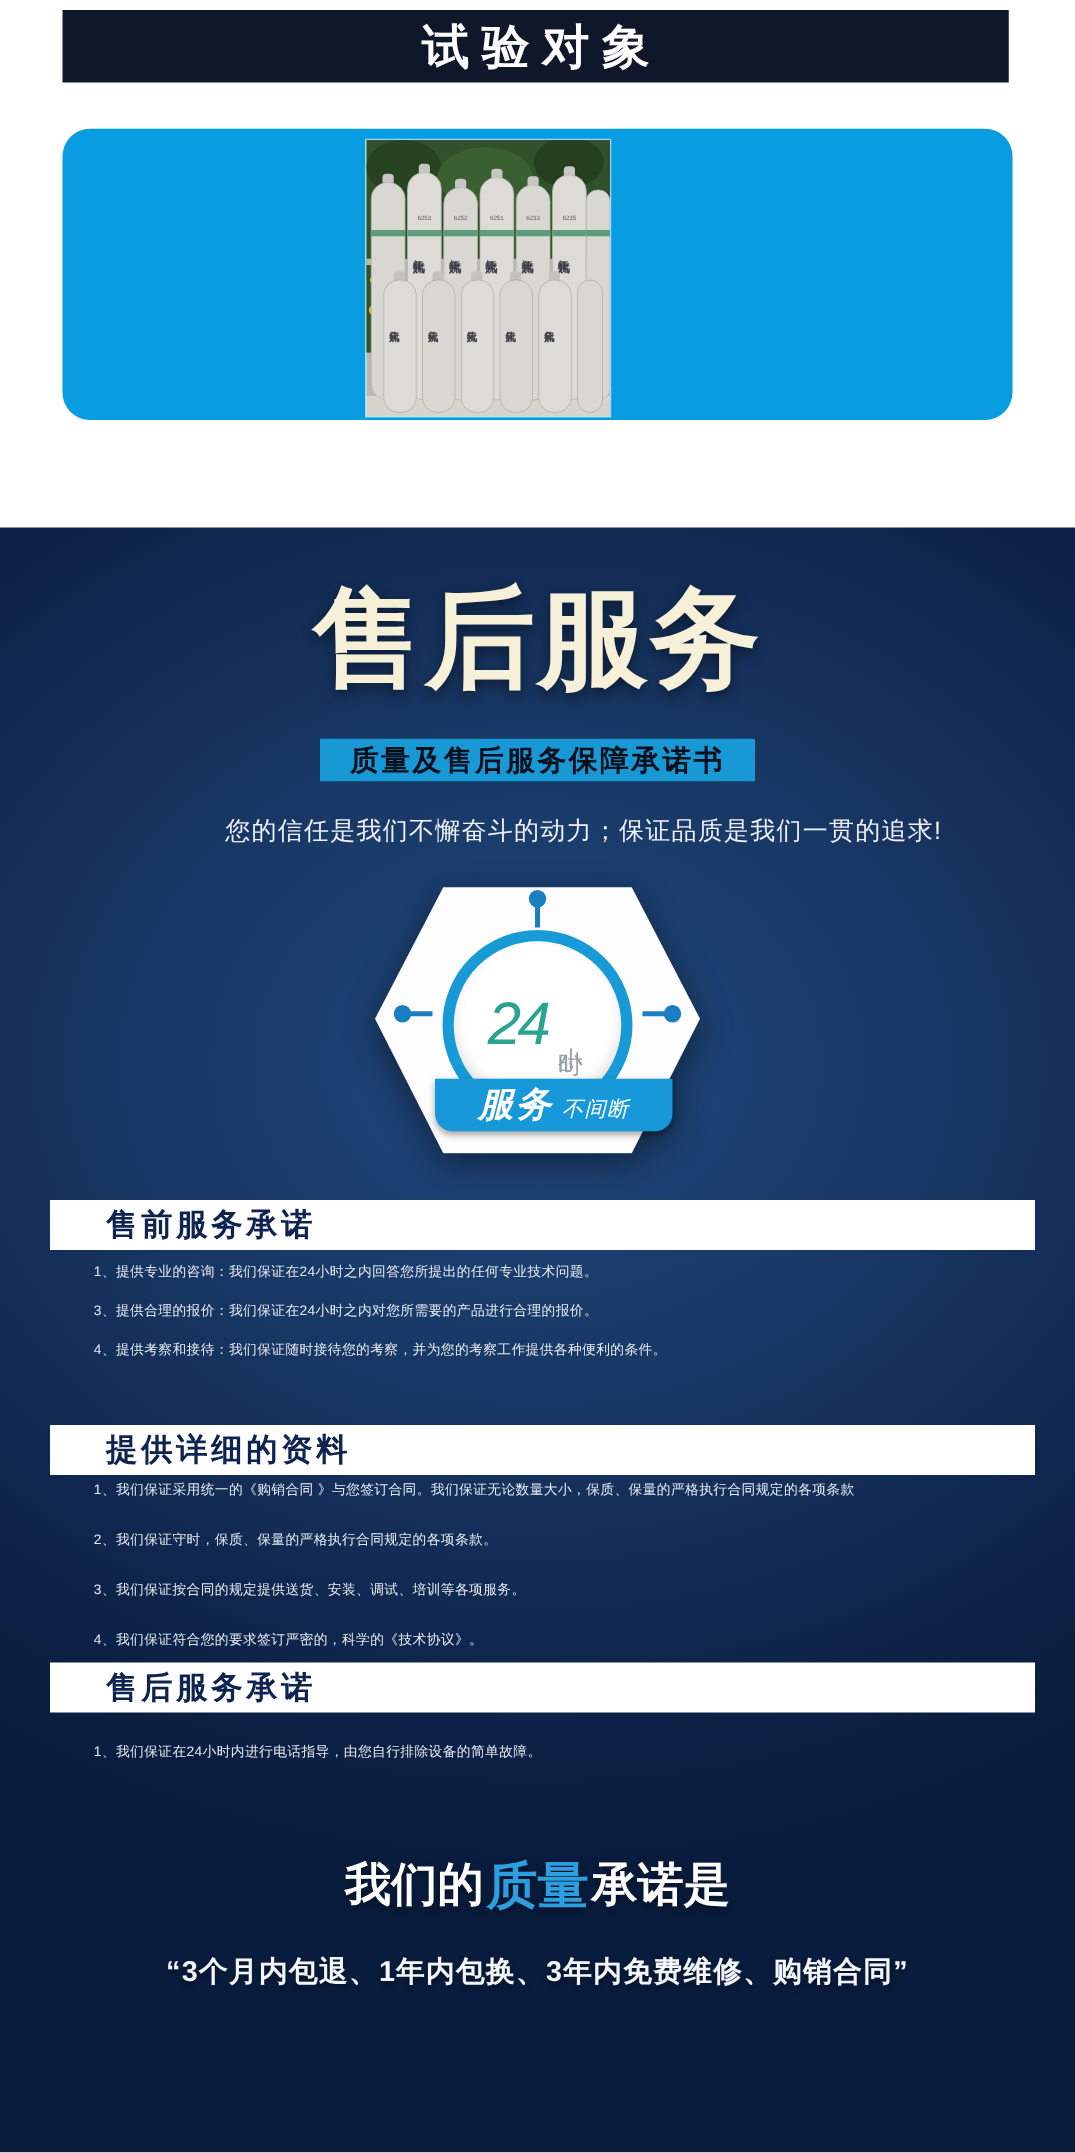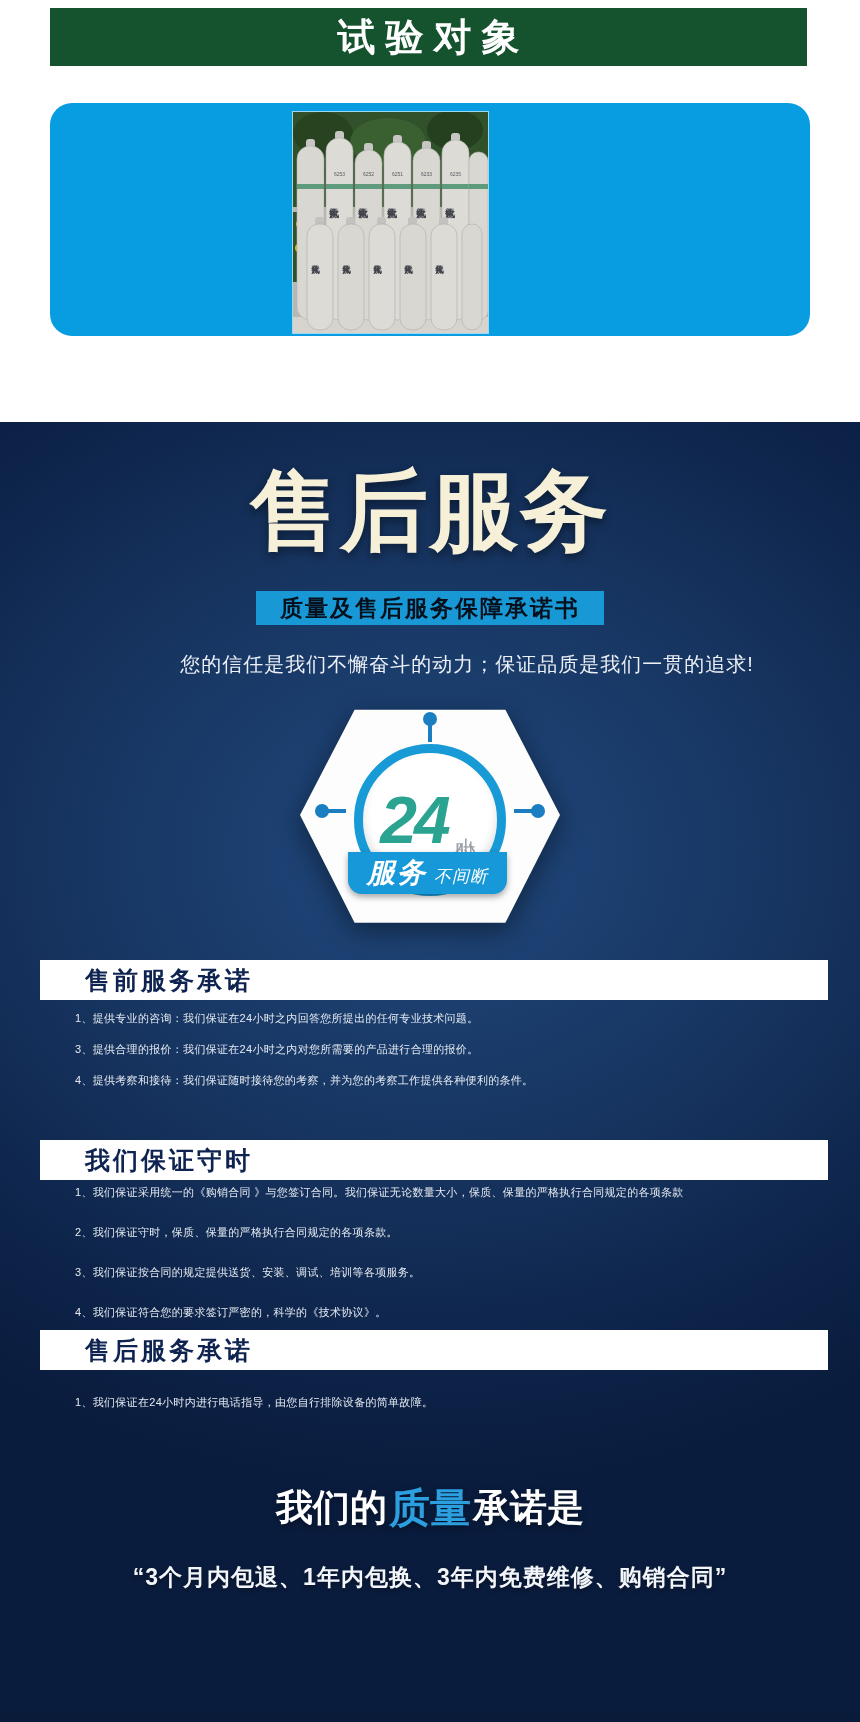--- a/index.html
+++ b/index.html
@@ -2,21 +2,21 @@
 <html><head>
 <meta charset="utf-8">
 <style>
   html,body{margin:0;padding:0;background:#ffffff;}
   body{font-family:"Liberation Sans","DejaVu Sans",sans-serif;}
   #canvas{position:relative;width:860px;height:1722px;background:#ffffff;overflow:hidden;}
 
   
   .header-bar{
     position:absolute;left:50px;top:8px;width:757px;height:58px;
-    background:#14532d;color:#ffffff;
+    background:#0f172a;color:#ffffff;
     display:flex;align-items:center;justify-content:center;
     font-size:38px;font-weight:bold;letter-spacing:10px;text-indent:10px;
   }
   .product-box{
     position:absolute;left:50px;top:103px;width:760px;height:233px;
     background:#089CE0;border-radius:22px;
   }
   .photo{
     position:absolute;left:293px;top:112px;width:195px;height:221px;
     background:#ffffff;box-shadow:0 0 0 1px rgba(255,255,255,0.6);
@@ -61,29 +61,29 @@
     clip-path:polygon(0% 50%, 21% 5%, 79% 5%, 100% 50%, 79% 96%, 21% 96%);
   }
   .badge .circle{
     position:absolute;left:50%;top:46px;transform:translateX(-50%);
     width:134px;height:134px;border-radius:50%;
     border:9px solid #189AD6;background:#ffffff;
     display:flex;align-items:center;justify-content:center;
     box-shadow:inset 0 -6px 10px rgba(0,0,0,0.12);
   }
   .hours-num{
-    font-size:66px;font-weight:bold;font-style:italic;
+    font-size:48px;font-weight:normal;font-style:italic;
     color:#2aa491;letter-spacing:-3px;line-height:1;
   }
   .hours-unit{
     writing-mode:vertical-lr;text-orientation:upright;
     font-size:20px;color:#9aa0a6;letter-spacing:3px;margin-left:5px;margin-top:10px;
   }
   .ribbon{
-    position:absolute;left:48px;top:154px;width:159px;height:42px;
+    position:absolute;left:48px;top:165px;width:190px;height:42px;
     background:#1798D8;border-radius:0 0 14px 14px;
     display:flex;align-items:center;justify-content:center;gap:7px;
     box-shadow:0 3px 6px rgba(0,0,0,0.35);
   }
   .ribbon-main{color:#ffffff;font-size:28px;font-weight:bold;font-style:italic;letter-spacing:2px;}
   .ribbon-sub{color:#ffffff;font-size:17px;font-style:italic;letter-spacing:1px;margin-top:6px;}
   .pin{position:absolute;width:14px;height:14px;border-radius:50%;background:#1b7ec1;}
   .pin::after{content:"";position:absolute;background:#1b7ec1;}
   .pin-top{left:calc(50% - 7px);top:14px;}
   .pin-top::after{left:5px;top:13px;width:4px;height:17px;}
@@ -261,21 +261,21 @@
     <div class="sec-banner banner-1">
       <span>售前服务承诺</span>
     </div>
     <div class="svc-list list-1">
       <div class="item">1、提供专业的咨询：我们保证在24小时之内回答您所提出的任何专业技术问题。</div>
       <div class="item">3、提供合理的报价：我们保证在24小时之内对您所需要的产品进行合理的报价。</div>
       <div class="item">4、提供考察和接待：我们保证随时接待您的考察，并为您的考察工作提供各种便利的条件。</div>
     </div>
 
     <div class="sec-banner banner-2">
-      <span>我们保证守时</span>
+      <span>提供详细的资料</span>
     </div>
     <div class="svc-list list-2">
       <div class="item">1、我们保证采用统一的《购销合同 》与您签订合同。我们保证无论数量大小，保质、保量的严格执行合同规定的各项条款</div>
       <div class="item">2、我们保证守时，保质、保量的严格执行合同规定的各项条款。</div>
       <div class="item">3、我们保证按合同的规定提供送货、安装、调试、培训等各项服务。</div>
       <div class="item">4、我们保证符合您的要求签订严密的，科学的《技术协议》。</div>
     </div>
 
     <div class="sec-banner banner-3">
       <span>售后服务承诺</span>

